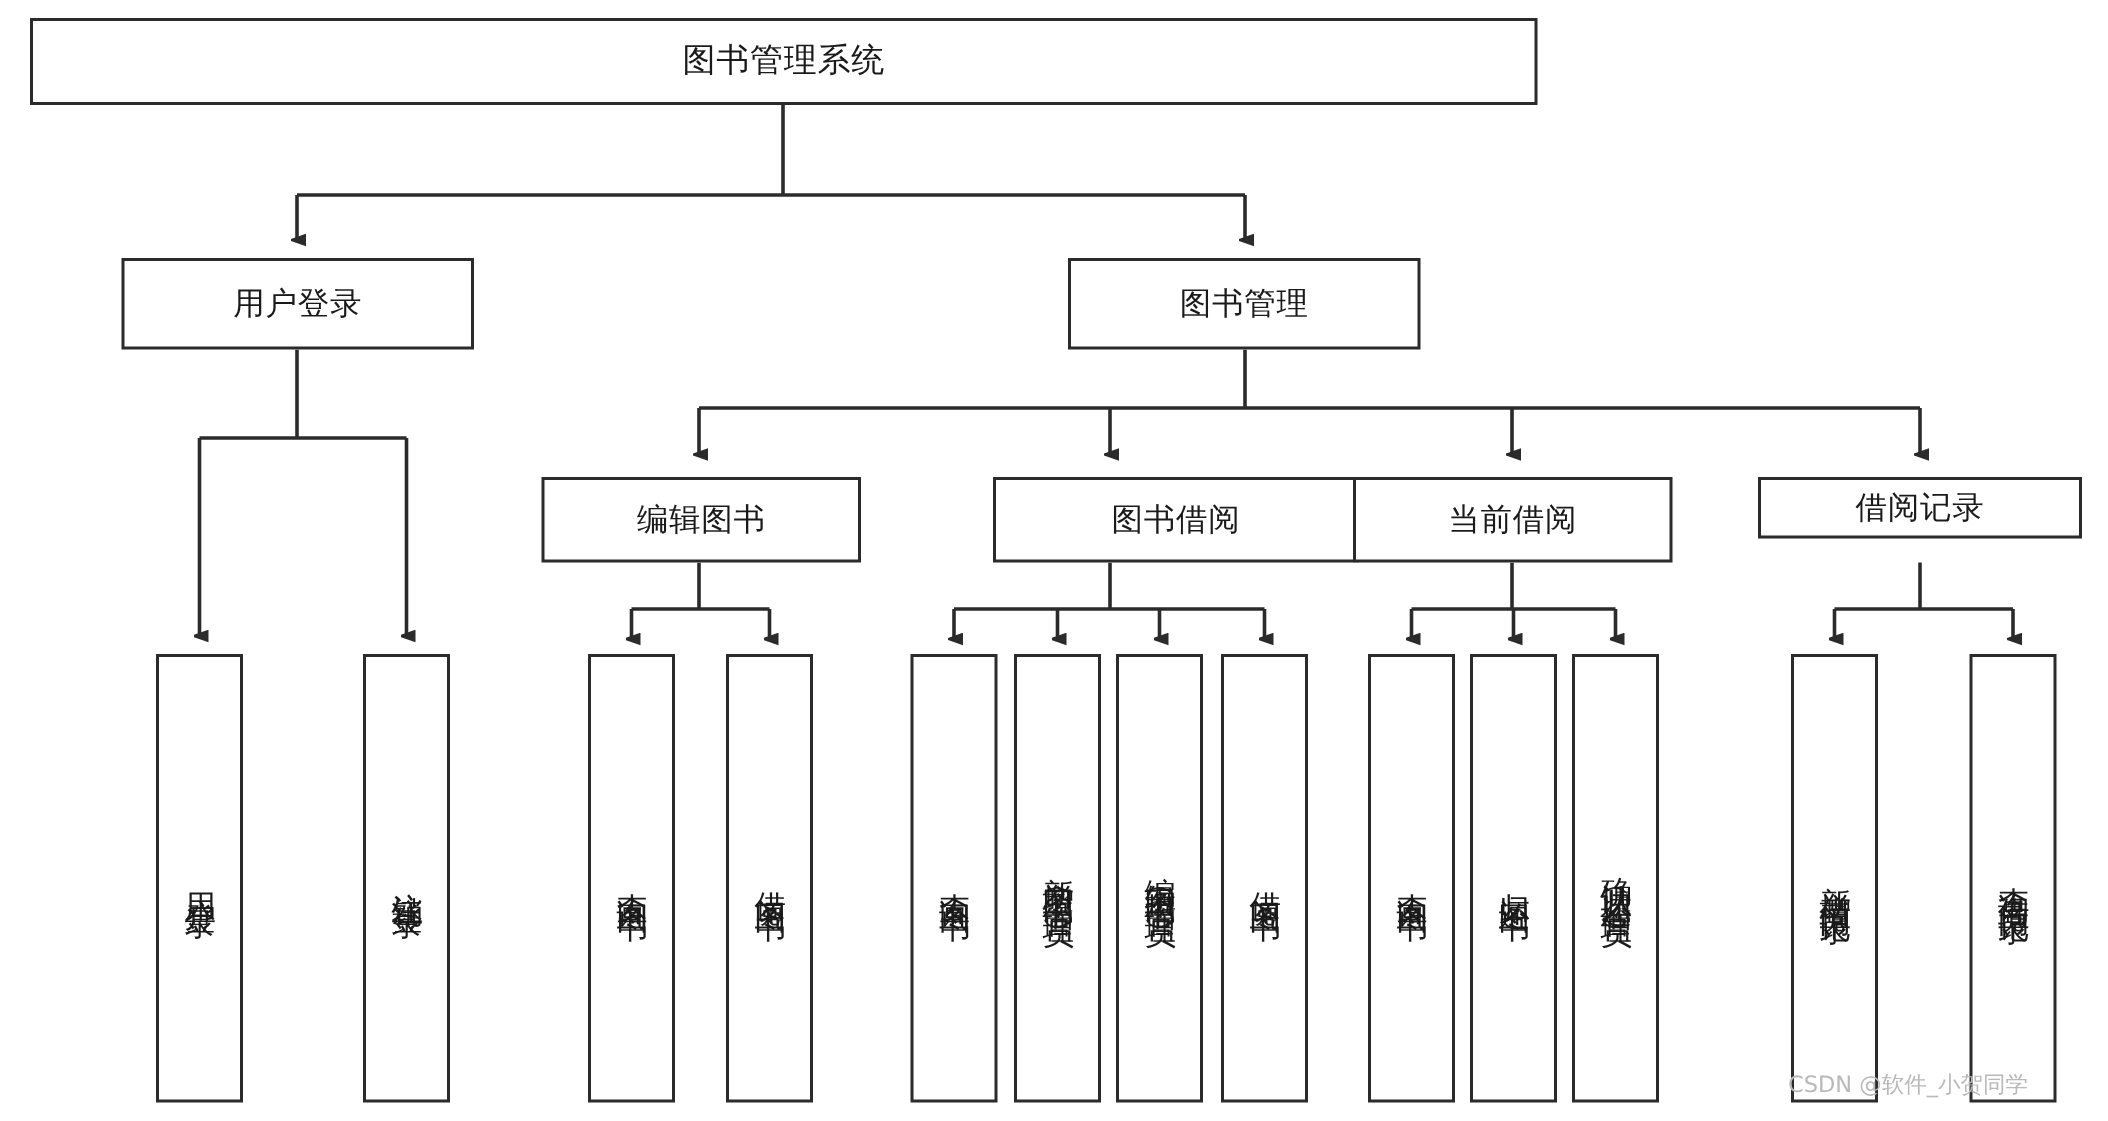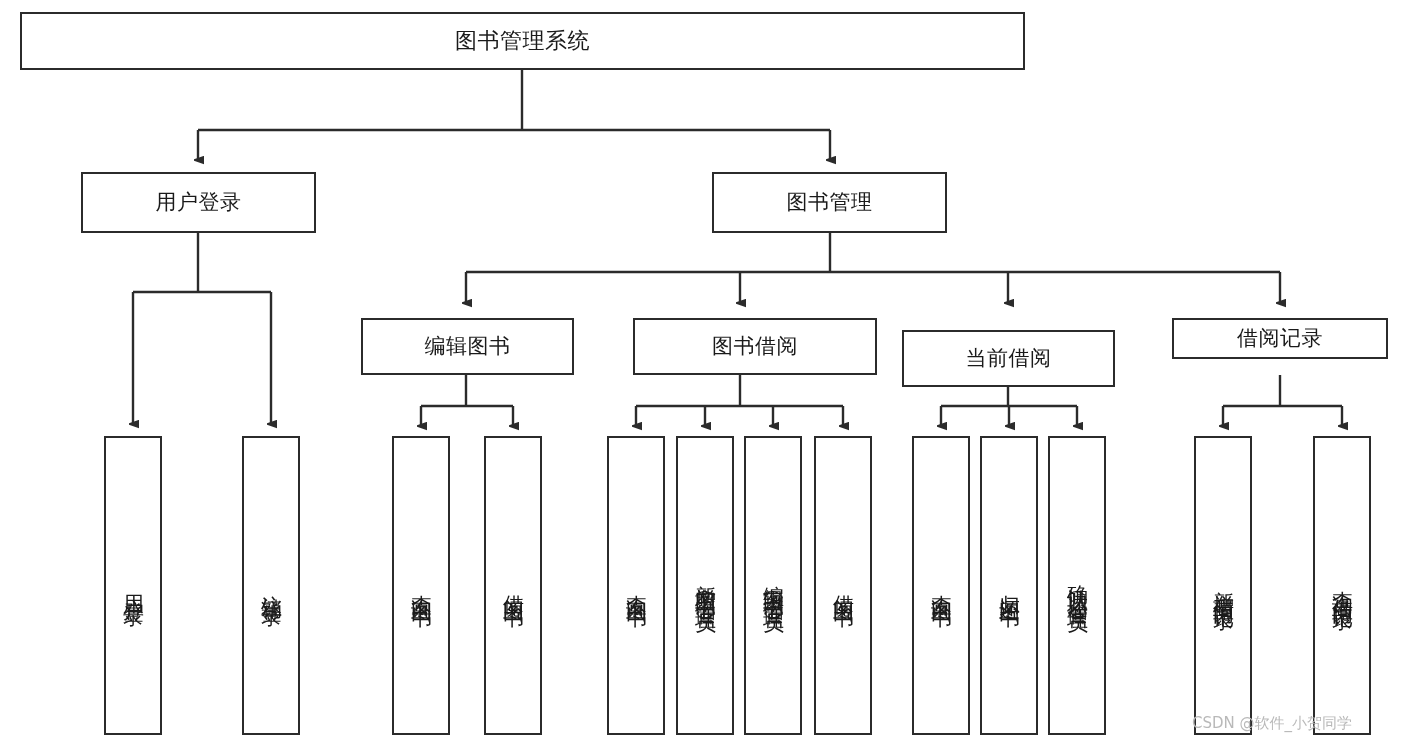--- a/index.html
+++ b/index.html
@@ -137,25 +137,25 @@
   </div>
 
   <div class="node h" style="left:712px; top:172px; width:235px; height:61px;">
     <span class="lbl">图书管理</span>
   </div>
 
   <div class="node h" style="left:361px; top:318px; width:213px; height:57px;">
     <span class="lbl">编辑图书</span>
   </div>
 
-  <div class="node h" style="left:633px; top:318px; width:244px; height:57px;">
+  <div class="node h" style="left:662px; top:318px; width:244px; height:57px;">
     <span class="lbl">图书借阅</span>
   </div>
 
-  <div class="node h" style="left:902px; top:330px; width:213px; height:57px;">
+  <div class="node h" style="left:902px; top:318px; width:213px; height:57px;">
     <span class="lbl">当前借阅</span>
   </div>
 
   <div class="node h" style="left:1172px; top:318px; width:216px; height:41px;">
     <span class="lbl">借阅记录</span>
   </div>
 
   <div class="node v" style="left:104px; top:436px; width:58px; height:299px;">
     <span class="lbl">用户登录</span>
   </div>

